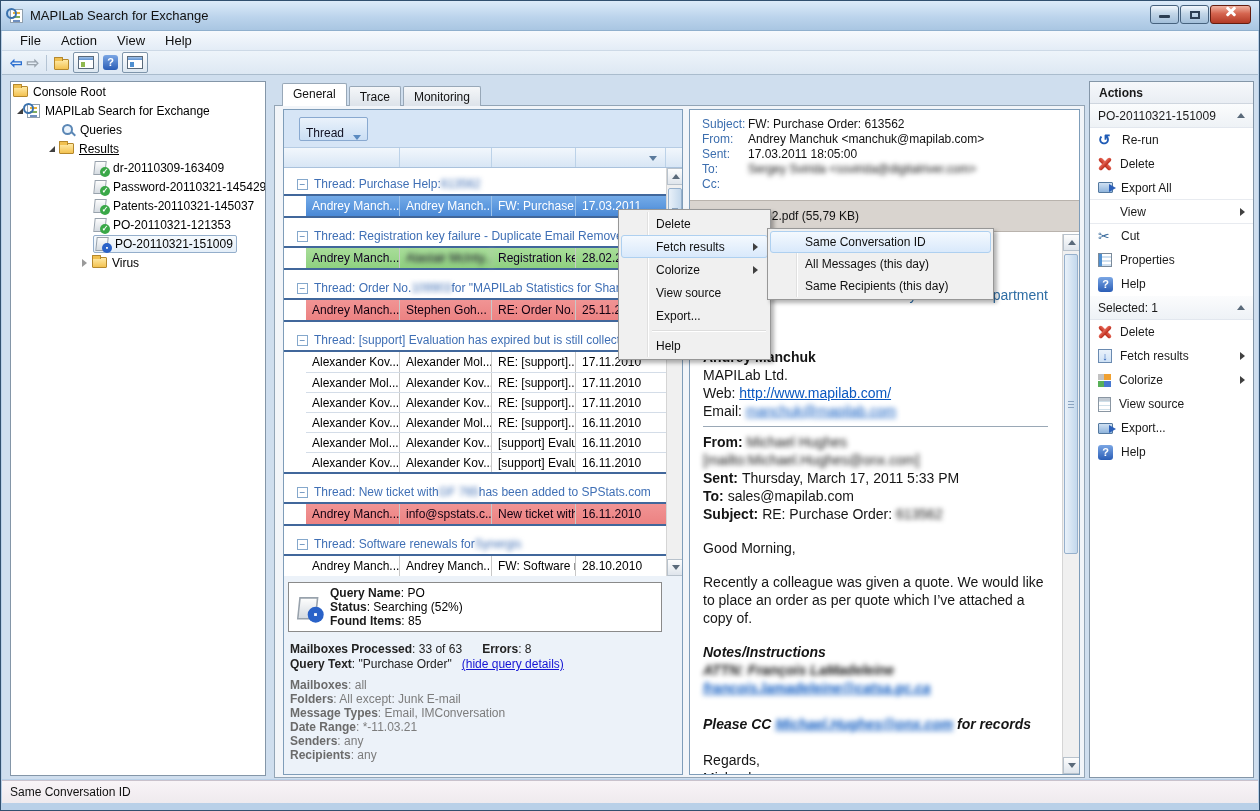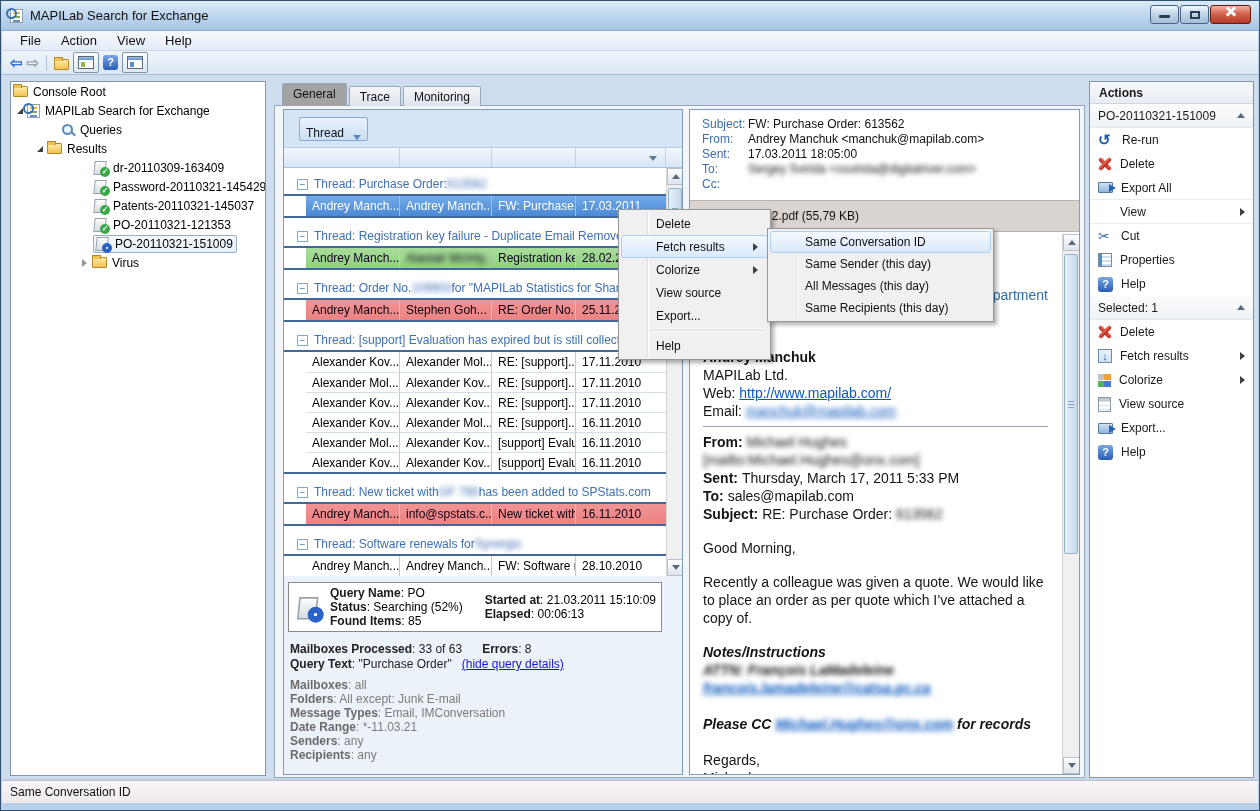--- a/index.html
+++ b/index.html
@@ -48,21 +48,21 @@
   .ic-app::after{content:"";position:absolute;left:-5px;top:-2px;width:7px;height:7px;border:2px solid #3a72ae;border-radius:50%}
   .ic-result{width:15px;height:15px}
   .ic-result::before{content:"";position:absolute;left:1px;top:1px;width:10px;height:12px;background:linear-gradient(#fdfdfd,#d5dbe1);border:1px solid #98a2ac;transform:skewX(-6deg)}
   .ic-result::after{content:"✓";position:absolute;right:-2px;bottom:-2px;width:10px;height:10px;border-radius:50%;background:#3aa848;color:#fff;font-size:8px;line-height:10px;font-weight:bold;text-align:center}
   .ic-result.run::after{content:"▪";background:#2a62c8;font-size:7px}
   .selwrap{display:flex;align-items:center;border:1px solid #94aecb;border-radius:2px;background:linear-gradient(#f6fafd,#e4eef8);padding:0 3px 0 1px;height:18px}
   
   #midpanel{left:272px;top:30px;width:811px;height:673px;background:#f2f5f9;border-color:#93a5b6}
   .tabs{position:absolute;left:280px;top:8px;height:23px;display:flex;z-index:5}
   .tab{font-size:12px;color:#111;padding:3px 10px;border:1px solid #98a8b8;border-bottom:none;background:linear-gradient(#f5f7f9,#dde3ea);margin-right:2px;height:20px;margin-top:3px;border-radius:2px 2px 0 0}
-  .tab.active{background:#a3a3a3;height:23px;margin-top:0;position:relative;z-index:6}
+  .tab.active{background:#ffffff;height:23px;margin-top:0;position:relative;z-index:6}
   
   #listcol{position:absolute;left:8px;top:3px;width:400px;height:666px;border:1px solid #7f9db9;background:#ecf2f9;overflow:hidden}
   .filterbar{height:38px;background:#d6e5f6;border-bottom:1px solid #b6cce4;display:flex;align-items:center;padding-left:15px}
   .dropbtn{width:69px;height:24px;border:1px solid #89a9d0;border-radius:2px;background:linear-gradient(#eaf2fb,#cadef4);font-size:12px;display:flex;align-items:flex-end;padding:0 6px;color:#112;justify-content:space-between}
   .darr{width:0;height:0;border-left:4px solid transparent;border-right:4px solid transparent;border-top:5px solid #5a8ac0}
   .theader{height:20px;display:flex;background:linear-gradient(#f2f7fc,#d8e6f5);border-bottom:1px solid #aac2dc;font-size:12px;color:#223}
   .hcell{padding:18px 0 0 5px;border-right:1px solid #bcd2e8;position:relative}
   .sortarr{position:absolute;right:8px;top:8px;width:0;height:0;border-left:4px solid transparent;border-right:4px solid transparent;border-top:5px solid #5a7a9c}
   #list{position:absolute;left:0;top:58px;width:382px;height:408px;background:#fff;overflow:hidden;padding-top:6px}
   .ghead{height:20px;display:flex;align-items:center;padding-left:13px;color:#3f6fb5;font-size:12px;white-space:nowrap;overflow:hidden}
@@ -202,21 +202,21 @@
         </div>
         <div class="trow" style="padding-left: 6px;">
           <span class="exp-open"></span>
           <span class="ic ic-app ticon"></span>
           <span>MAPILab Search for Exchange</span>
         </div>
         <div class="trow" style="padding-left: 50px;">
           <span class="ic ic-search ticon"></span>
           <span>Queries</span>
         </div>
-        <div class="trow" style="padding-left: 26px;">
+        <div class="trow" style="padding-left: 38px; text-decoration: underline;">
           <span class="exp-open"></span>
           <span class="ic ic-folder ticon"></span>
           <span>Results</span>
         </div>
         <div class="trow" style="padding-left: 82px;">
           <span class="ic ic-result ticon"></span>
           <span>dr-20110309-163409</span>
         </div>
         <div class="trow" style="padding-left: 82px;">
           <span class="ic ic-result ticon"></span>
@@ -253,21 +253,21 @@
         </div>
         <div class="theader" id="theader">
             <div class="hcell" style="width: 116px;">Mailbox</div>
             <div class="hcell" style="width: 92px;">From</div>
             <div class="hcell" style="width: 84px;">Subject</div>
             <div class="hcell" style="width: 90px;">Received<span class="sortarr"></span></div>
           </div>
         <div id="list">
             <div class="ghead">
               <span class="grpbox">−</span>
-              <span>Thread: Purchase Order: </span>
+              <span>Thread: Purchase Help: </span>
               <span class="blurred">613562</span>
             </div>
             <div class="band">
               <div class="drow sel">
                 <div class="dcell c-m">Andrey Manch...</div>
                 <div class="dcell c-f">Andrey Manch...</div>
                 <div class="dcell c-s">FW: Purchase...</div>
                 <div class="dcell c-d">17.03.2011</div>
               </div>
             </div>
@@ -375,24 +375,20 @@
           <div class="sbtn" style="bottom:0;top:auto">
               <span class="sarr-dn"></span>
             </div>
         </div>
         <div id="querybox">
           <span class="ic ic-result run qicon"></span>
           <div class="qlines">
             <div><b class="ql">Query Name</b>: <span>PO</span></div>
             <div><b class="ql">Status</b>: <span>Searching (52%)</span></div>
             <div><b class="ql">Found Items</b>: <span>85</span></div>
-          </div>
-          <div class="qright">
-            <div><b class="ql">Started at</b>: <span>21.03.2011 15:10:09</span></div>
-            <div><b class="ql">Elapsed</b>: <span>00:06:13</span></div>
           </div>
         </div>
         <div id="querydetail">
           <div><b>Mailboxes Processed</b>: <span>33 of 63</span>
                &nbsp;&nbsp;&nbsp;&nbsp;&nbsp;<b>Errors</b>: <span>8</span></div>
           <div><b>Query Text</b>: <span>"Purchase Order"</span>
                &nbsp;&nbsp;<span class="qlink">(hide query details)</span></div>
           <div id="queryparams">
               <div><b>Mailboxes</b>: <span>all</span></div>
               <div><b>Folders</b>: <span>All except: Junk E-mail</span></div>
@@ -569,23 +565,20 @@
       <div class="mitem">
         <span>Help</span>
       </div>
     </div>
   <div class="cmenu" id="submenu" style="left:766px;top:227px;width:227px">
       <div class="gutter"></div>
       <div class="mitem hl">
         <span>Same Conversation ID</span>
       </div>
       <div class="mitem">
-        <span>Same Sender (this day)</span>
-      </div>
-      <div class="mitem">
         <span>All Messages (this day)</span>
       </div>
       <div class="mitem">
         <span>Same Recipients (this day)</span>
       </div>
     </div>
 
   <div class="statusbar">
     <span>Same Conversation ID</span>
   </div>

